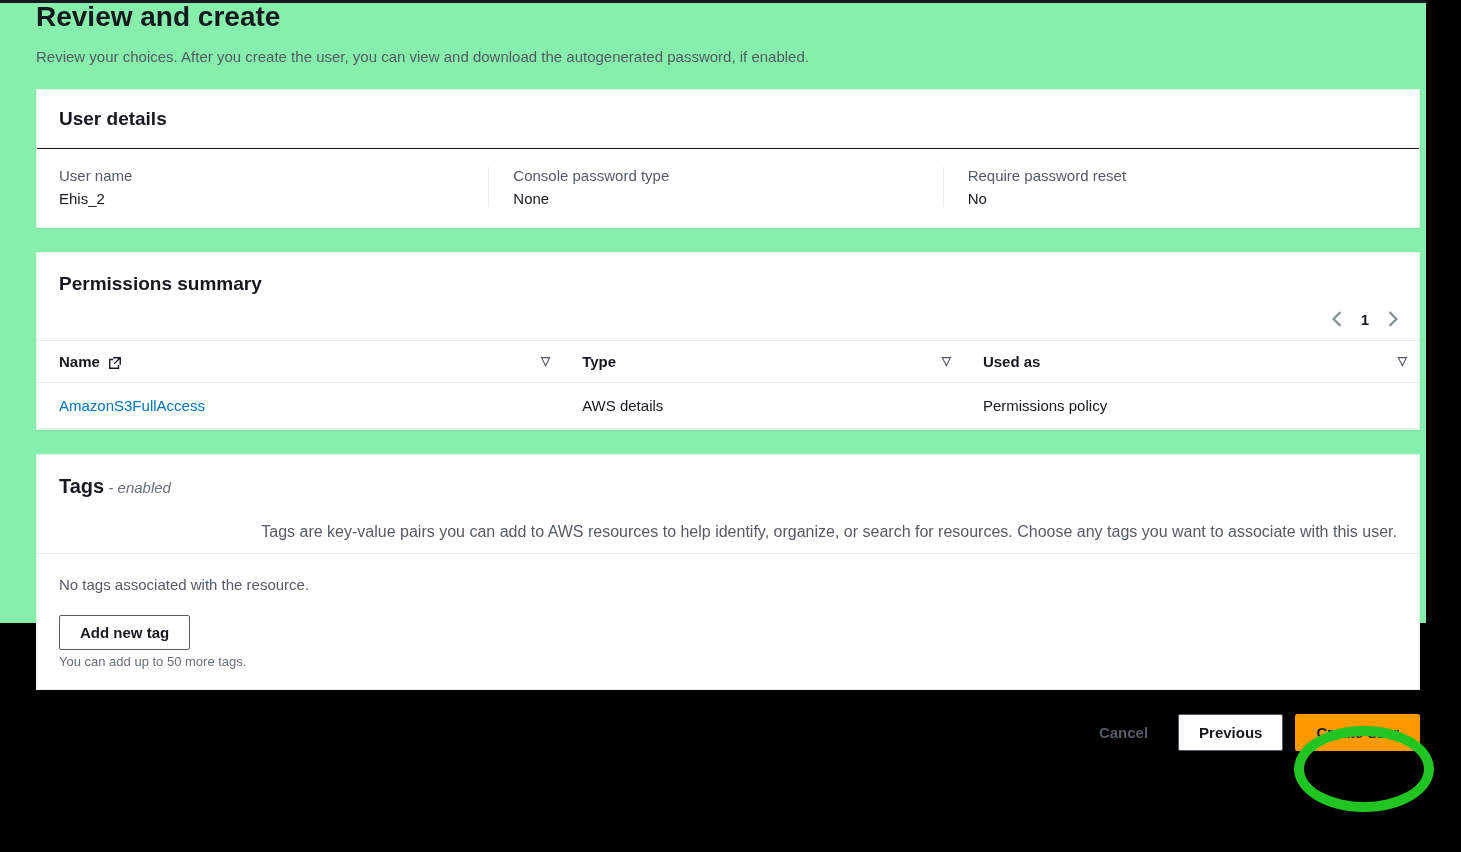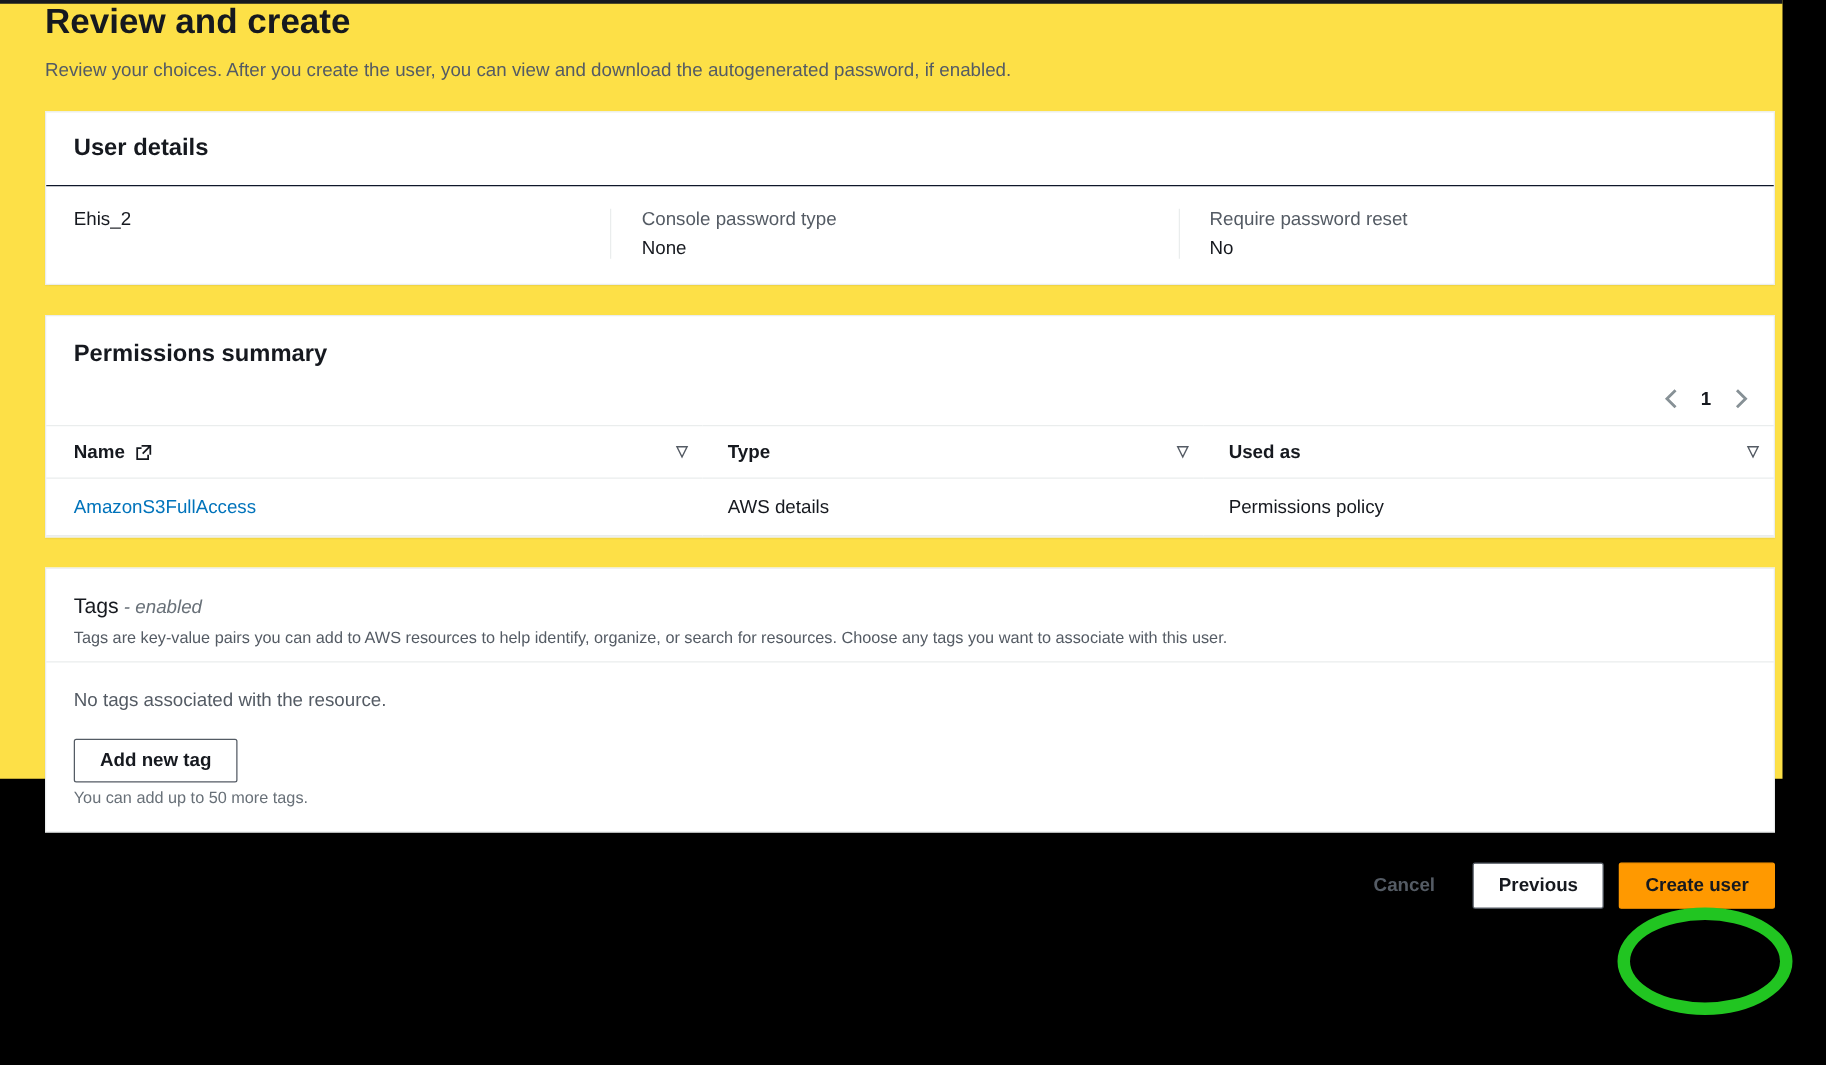--- a/index.html
+++ b/index.html
@@ -8,21 +8,21 @@
     background: #000;
     width: 1461px;
     height: 852px;
     overflow: hidden;
   }
   .outer {
     position: absolute;
     left: 0; top: 0;
     width: 1426px;
     height: 623px;
-    background: #fde047;
+    background: #86efac;
     border-top: 3px solid #16191f;
   }
   .container {
     padding: 0 0 20px 36px;
     width: 1420px;
   }
   .page-title {
     font-size: 28px;
     font-weight: 700;
     color: #16191f;
@@ -132,36 +132,37 @@
   .ext-icon {
     display: inline-flex;
     vertical-align: middle;
     margin-left: 4px;
   }
   .tags-header {
     padding: 20px 22px 10px 22px;
     border-bottom: 1px solid #eaeded;
   }
   .tags-title {
-    font-size: 17px;
-    font-weight: 400;
+    font-size: 20px;
+    font-weight: 700;
     color: #16191f;
     display: inline;
   }
   .tags-optional {
     font-size: 15px;
     font-style: italic;
     color: #687078;
     font-weight: 400;
   }
   .tags-desc {
-    font-size: 13px;
-    color: #545b64;
-    margin-top: 6px;
+    font-size: 16px;
+    color: #545b64;
+    margin-top: 23px;
     line-height: 1.4;
+    text-align: right;
   }
   .tags-body {
     padding: 22px 22px 20px 22px;
   }
   .no-tags {
     font-size: 15px;
     color: #545b64;
     margin-bottom: 22px;
   }
   .btn {
@@ -239,20 +240,21 @@
 
     <h1 class="page-title">Review and create</h1>
     <p class="page-subtitle">Review your choices. After you create the user, you can view and download the autogenerated password, if enabled.</p>
 
     <div class="panel">
       <div class="panel-header">
         <h2>User details</h2>
       </div>
       <div class="user-details-body">
         <div class="detail-col">
+          <div class="detail-label">User name</div>
           <div class="detail-value">Ehis_2</div>
         </div>
         <div class="detail-col">
           <div class="detail-label">Console password type</div>
           <div class="detail-value">None</div>
         </div>
         <div class="detail-col">
           <div class="detail-label">Require password reset</div>
           <div class="detail-value">No</div>
         </div>

